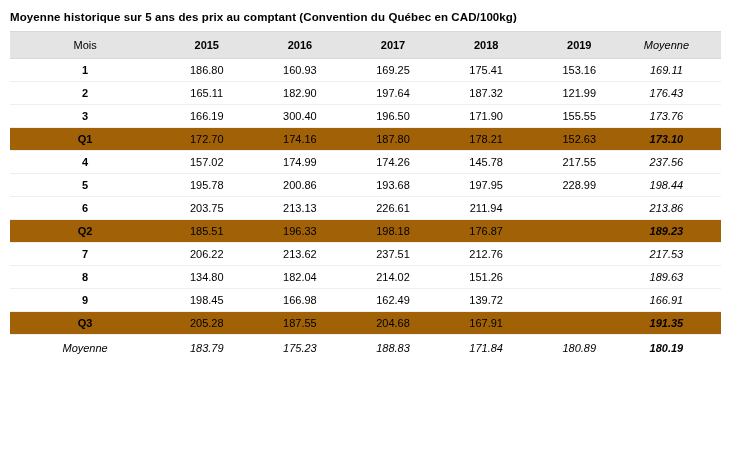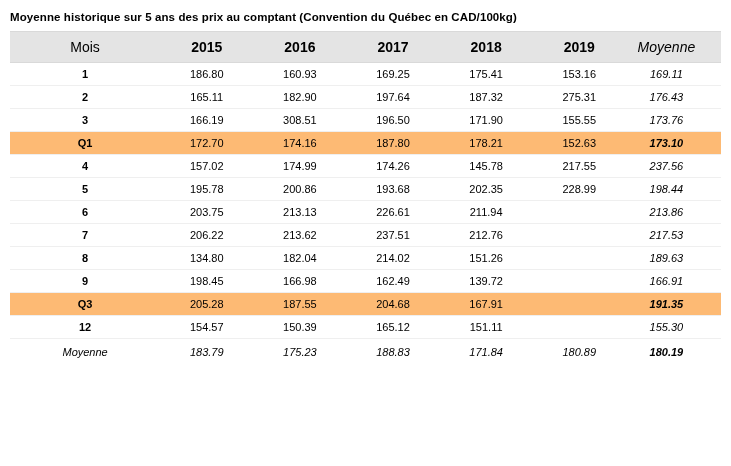--- a/index.html
+++ b/index.html
@@ -33,21 +33,21 @@
     margin: 0 10px;
     table-layout: fixed;
     font-size: 11px;
   }
   table.data col.c-mois { width: 150px; }
   table.data col.c-yr   { width: 93px; }
   table.data col.c-avg  { width: 95px; }
 
   thead th {
     background: #e4e4e4;
-    font-size: 14px;
+    font-size: 11px;
     font-weight: bold;
     padding: 7px 0 7px 0;
     text-align: center;
     border-top: 1px solid #d9d9d9;
     border-bottom: 1px solid #d9d9d9;
     margin-top: 12px;
   }
   thead th.hdr-mois {
     font-weight: normal;
   }
@@ -57,21 +57,21 @@
     padding-right: 14px;
     text-align: center;
   }
   tbody td {
     padding: 5px 0 5px 0;
     text-align: center;
     font-size: 11px;
     border-bottom: 1px solid #efefef;
   }
   tbody tr.rowband td {
-    background: #fdba74;
+    background: #a16207;
   }
   tbody td.lbl {
     font-weight: bold;
     text-align: center;
   }
   tbody tr.quarter td.lbl {
     font-weight: bold;
   }
   tbody td.avg {
     font-style: italic;
@@ -132,27 +132,27 @@
           <td>175.41</td>
           <td>153.16</td>
           <td class="avg">169.11</td>
         </tr>
         <tr>
           <td class="lbl">2</td>
           <td>165.11</td>
           <td>182.90</td>
           <td>197.64</td>
           <td>187.32</td>
-          <td>275.31</td>
+          <td>121.99</td>
           <td class="avg">176.43</td>
         </tr>
         <tr>
           <td class="lbl">3</td>
           <td>166.19</td>
-          <td>308.51</td>
+          <td>300.40</td>
           <td>196.50</td>
           <td>171.90</td>
           <td>155.55</td>
           <td class="avg">173.76</td>
         </tr>
         <tr class="quarter rowband">
           <td class="lbl">Q1</td>
           <td>172.70</td>
           <td>174.16</td>
           <td>187.80</td>
@@ -167,32 +167,41 @@
           <td>174.26</td>
           <td>145.78</td>
           <td>217.55</td>
           <td class="avg">237.56</td>
         </tr>
         <tr>
           <td class="lbl">5</td>
           <td>195.78</td>
           <td>200.86</td>
           <td>193.68</td>
-          <td>202.35</td>
+          <td>197.95</td>
           <td>228.99</td>
           <td class="avg">198.44</td>
         </tr>
         <tr>
           <td class="lbl">6</td>
           <td>203.75</td>
           <td>213.13</td>
           <td>226.61</td>
           <td>211.94</td>
           <td></td>
           <td class="avg">213.86</td>
+        </tr>
+        <tr class="quarter rowband">
+          <td class="lbl">Q2</td>
+          <td>185.51</td>
+          <td>196.33</td>
+          <td>198.18</td>
+          <td>176.87</td>
+          <td></td>
+          <td class="avg">189.23</td>
         </tr>
         <tr>
           <td class="lbl">7</td>
           <td>206.22</td>
           <td>213.62</td>
           <td>237.51</td>
           <td>212.76</td>
           <td></td>
           <td class="avg">217.53</td>
         </tr>
@@ -215,29 +224,20 @@
           <td class="avg">166.91</td>
         </tr>
         <tr class="quarter rowband">
           <td class="lbl">Q3</td>
           <td>205.28</td>
           <td>187.55</td>
           <td>204.68</td>
           <td>167.91</td>
           <td></td>
           <td class="avg">191.35</td>
-        </tr>
-        <tr>
-          <td class="lbl">12</td>
-          <td>154.57</td>
-          <td>150.39</td>
-          <td>165.12</td>
-          <td>151.11</td>
-          <td></td>
-          <td class="avg">155.30</td>
         </tr>
         <tr class="totalrow">
           <td class="lbl">Moyenne</td>
           <td>183.79</td>
           <td>175.23</td>
           <td>188.83</td>
           <td>171.84</td>
           <td>180.89</td>
           <td class="avg">180.19</td>
         </tr>

